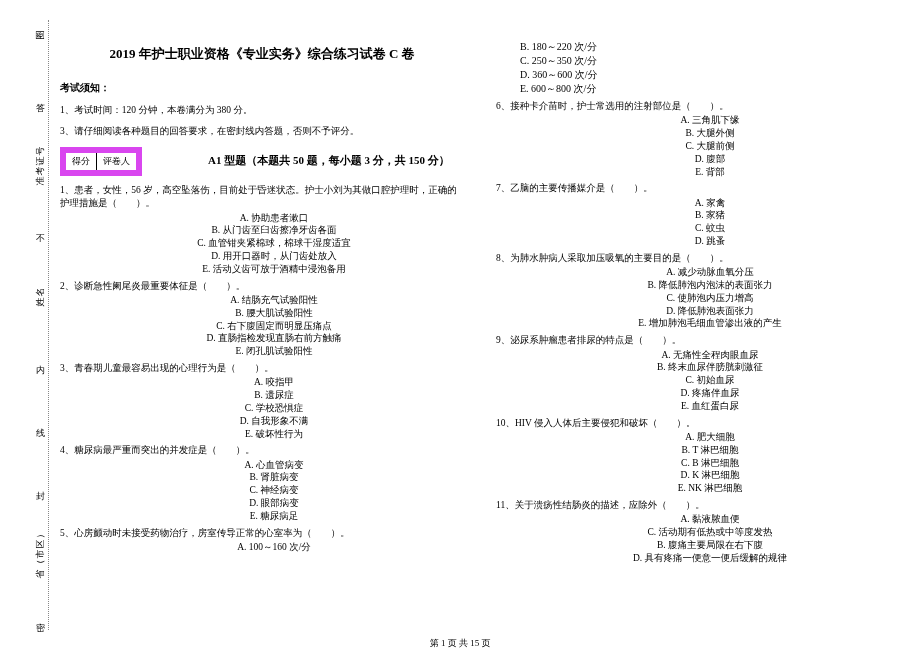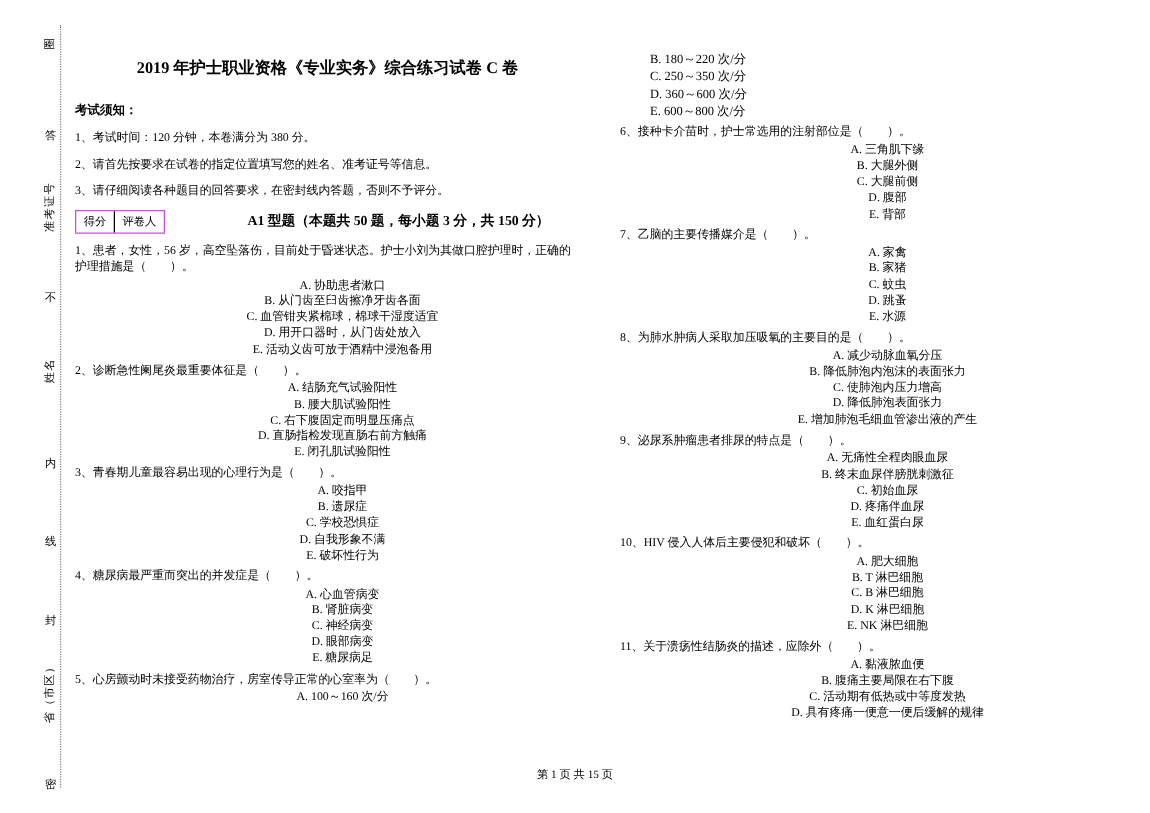--- a/index.html
+++ b/index.html
@@ -69,21 +69,21 @@
       font-weight: bold;
       font-size: 10px;
       margin: 6px 0 4px 0;
     }
     .instr {
       font-size: 9.5px;
       margin: 3px 0;
     }
     .score-box {
       display: inline-flex;
-      border: 1px solid #d946ef;
+      border: 6px solid #d946ef;
       font-size: 9px;
       margin: 4px 0;
       font-family: Liberation Mono, monospace;
     }
     .score-box .cell {
       border-right: 1px solid #000;
       padding: 2px 6px;
     }
     .score-box .cell:last-child { border-right: none; }
     .part-title {
@@ -102,21 +102,21 @@
     .q .opts {
       margin-left: 24px;
       margin-top: 1px;
     }
     .q .opts div {
       line-height: 1.35;
       text-align: center;
     }
     .footer {
       position: absolute;
-      bottom: 24px;
+      bottom: 0;
       left: 0;
       width: 100%;
       text-align: center;
       font-size: 9px;
     }
     .col2-pad { padding-top: 0; }
     .opt-right { margin-left: 24px; }
     .score-row { display: flex; align-items: center; gap: 6px; }
   </style>
 </head>
@@ -135,21 +135,20 @@
     <span class="vcell">封</span>
     <span class="rot">省（市区）</span>
     <span class="vcell">密</span>
   </div>
 
   <div class="content">
     <div class="col">
       <div class="title">2019 年护士职业资格《专业实务》综合练习试卷 C 卷</div>
       <div class="section-head">考试须知：</div>
       <div class="instr">1、考试时间：120 分钟，本卷满分为 380 分。</div>
-      <div class="instr">2、请首先按要求在试卷的指定位置填写您的姓名、准考证号等信息。</div>
       <div class="instr">3、请仔细阅读各种题目的回答要求，在密封线内答题，否则不予评分。</div>
 
       <div class="score-row">
         <div class="score-box">
           <div class="cell">得分</div>
           <div class="cell">评卷人</div>
         </div>
         <span class="part-title">A1 型题（本题共 50 题，每小题 3 分，共 150 分）</span>
       </div>
 
@@ -224,21 +223,20 @@
         </div>
       </div>
 
       <div class="q">
         <span class="stem">7、乙脑的主要传播媒介是（　　）。</span>
         <div class="opts">
           <div>A. 家禽</div>
           <div>B. 家猪</div>
           <div>C. 蚊虫</div>
           <div>D. 跳蚤</div>
-          <div>E. 水源</div>
         </div>
       </div>
 
       <div class="q">
         <span class="stem">8、为肺水肿病人采取加压吸氧的主要目的是（　　）。</span>
         <div class="opts">
           <div>A. 减少动脉血氧分压</div>
           <div>B. 降低肺泡内泡沫的表面张力</div>
           <div>C. 使肺泡内压力增高</div>
           <div>D. 降低肺泡表面张力</div>
@@ -265,22 +263,22 @@
           <div>C. B 淋巴细胞</div>
           <div>D. K 淋巴细胞</div>
           <div>E. NK 淋巴细胞</div>
         </div>
       </div>
 
       <div class="q">
         <span class="stem">11、关于溃疡性结肠炎的描述，应除外（　　）。</span>
         <div class="opts">
           <div>A. 黏液脓血便</div>
+          <div>C. 活动期有低热或中等度发热</div>
           <div>B. 腹痛主要局限在右下腹</div>
-          <div>C. 活动期有低热或中等度发热</div>
           <div>D. 具有疼痛一便意一便后缓解的规律</div>
         </div>
       </div>
     </div>
   </div>
 
   <div class="footer">第 1 页 共 15 页</div>
 </div>
 
 </body></html>

